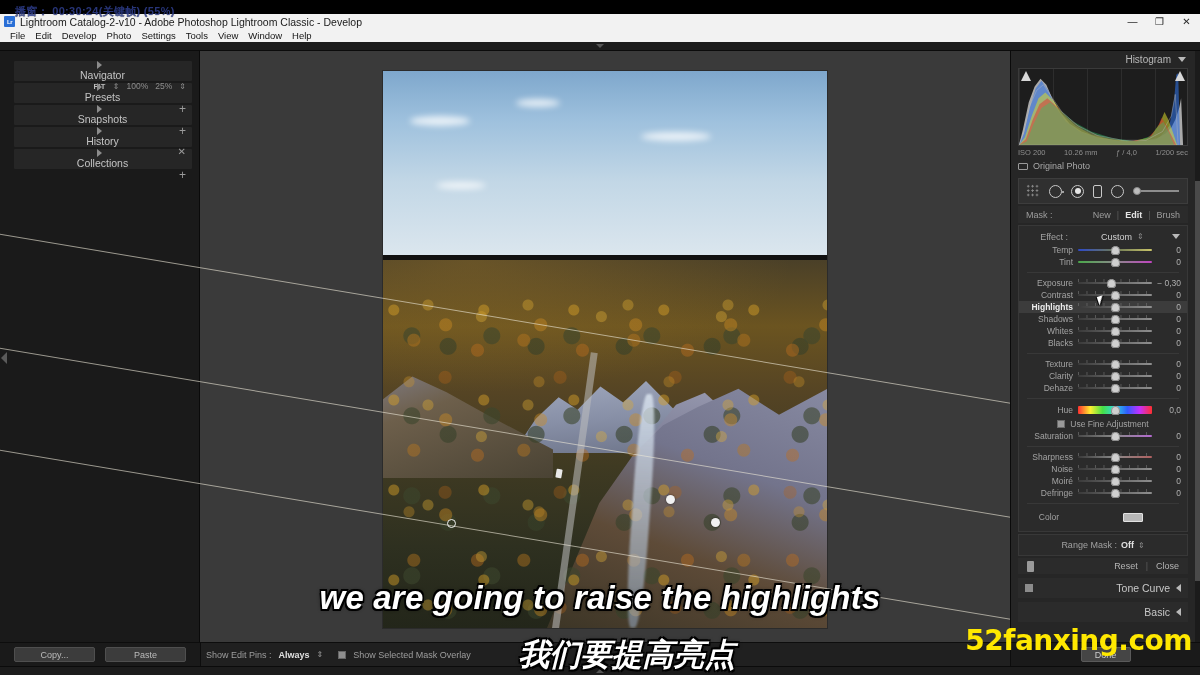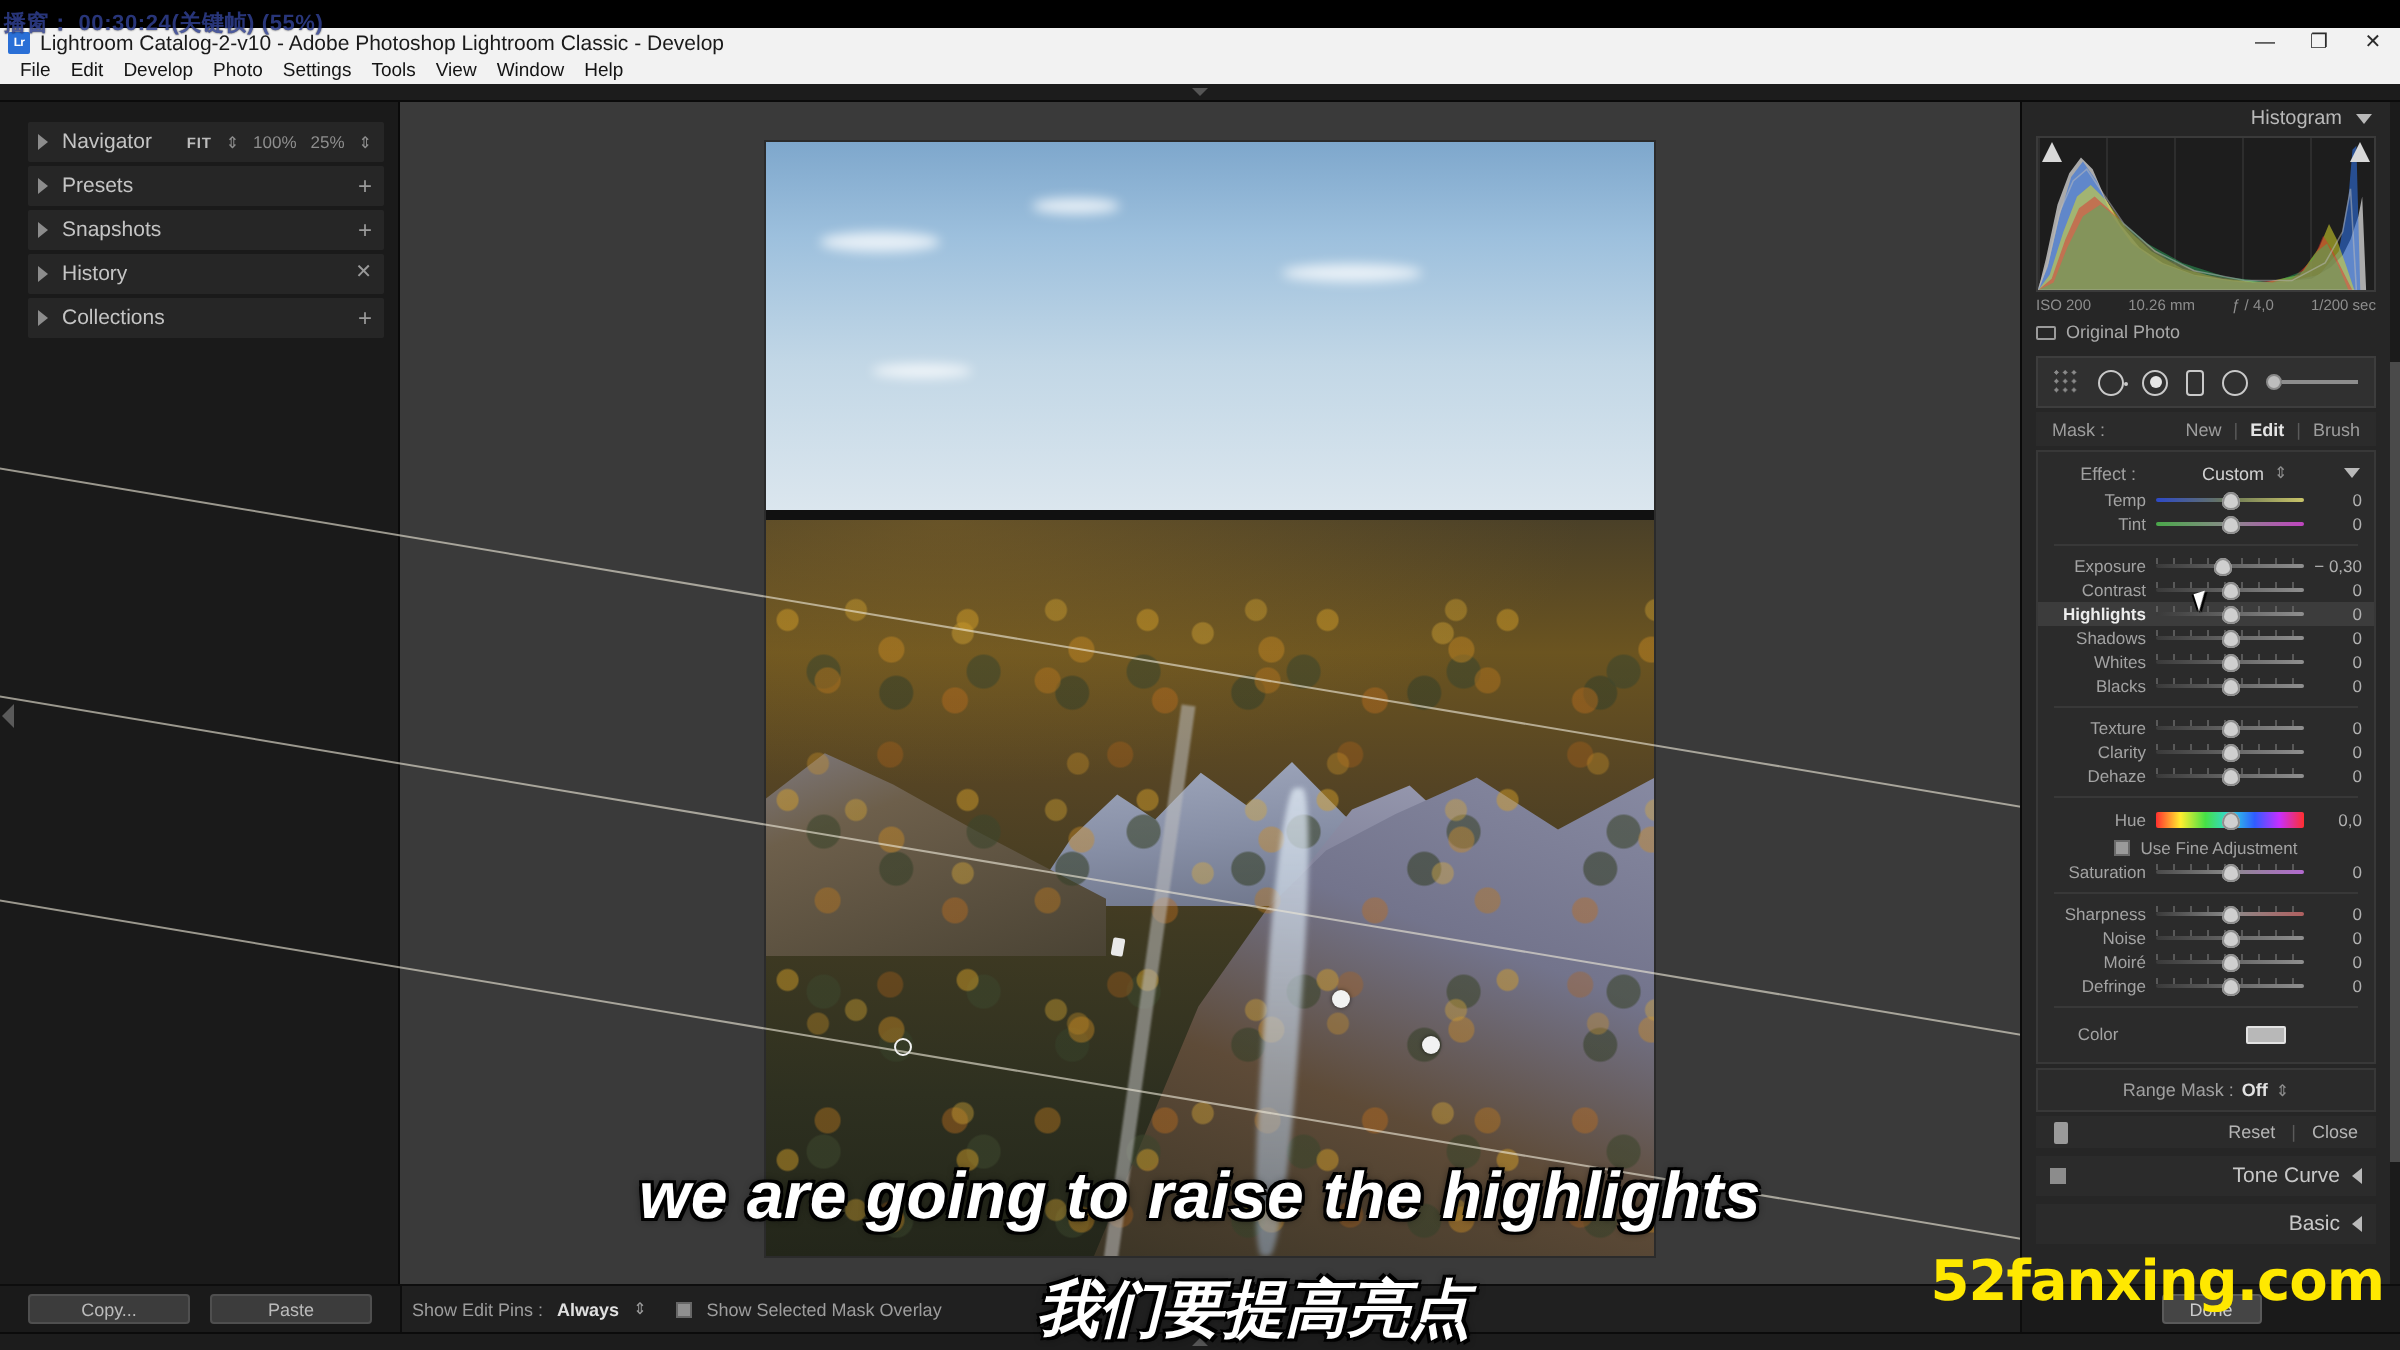--- a/index.html
+++ b/index.html
@@ -6,21 +6,21 @@
   html, body {
     width: 1200px; height: 675px;
     background: #000;
     font-family: "Liberation Sans", sans-serif;
     overflow: hidden;
   }
   #app { position: relative; width: 1200px; height: 675px; background: #000; }
 
   
   .vid-overlay {
-    position: absolute; left: 2px; top: 4px; z-index: 60;
+    position: absolute; left: 15px; top: 4px; z-index: 60;
     font-size: 11px; font-weight: bold; color: #2f3f8f;
     letter-spacing: .3px; opacity: .85;
     text-shadow: 0 0 1px #000;
     white-space: nowrap;
   }
 
   
   .titlebar {
     position: absolute; left: 0; top: 14px; width: 1200px; height: 15px;
     background: #f2f2f2; display: flex; align-items: center;
@@ -78,20 +78,21 @@
   .lp-arrow {
     position: absolute; left: 1px; top: 50%; margin-top: -7px;
     width: 0; height: 0; border-top: 6px solid transparent;
     border-bottom: 6px solid transparent; border-right: 6px solid #5a5a5a;
   }
   .lp-inner { position: absolute; left: 14px; top: 10px; right: 7px; bottom: 0; }
   .lp-row {
     height: 20px; background: #262626; margin-bottom: 2px;
     display: flex; align-items: center; padding: 0 6px 0 5px;
     border-radius: 1px;
+    flex-direction: column;
   }
   .lp-tri {
     width: 0; height: 0; border-top: 4px solid transparent;
     border-bottom: 4px solid transparent; border-left: 5px solid #8c8c8c;
     margin-right: 7px; flex: 0 0 auto;
   }
   .lp-label { font-size: 10.5px; color: #c4c4c4; }
   .lp-right { margin-left: auto; display: flex; align-items: center; gap: 7px; text-align: right; }
   .lp-fit { font-size: 7.5px; color: #bdbdbd; font-weight: bold; letter-spacing: .4px; }
   .lp-zoom { font-size: 8.5px; color: #8e8e8e; }

